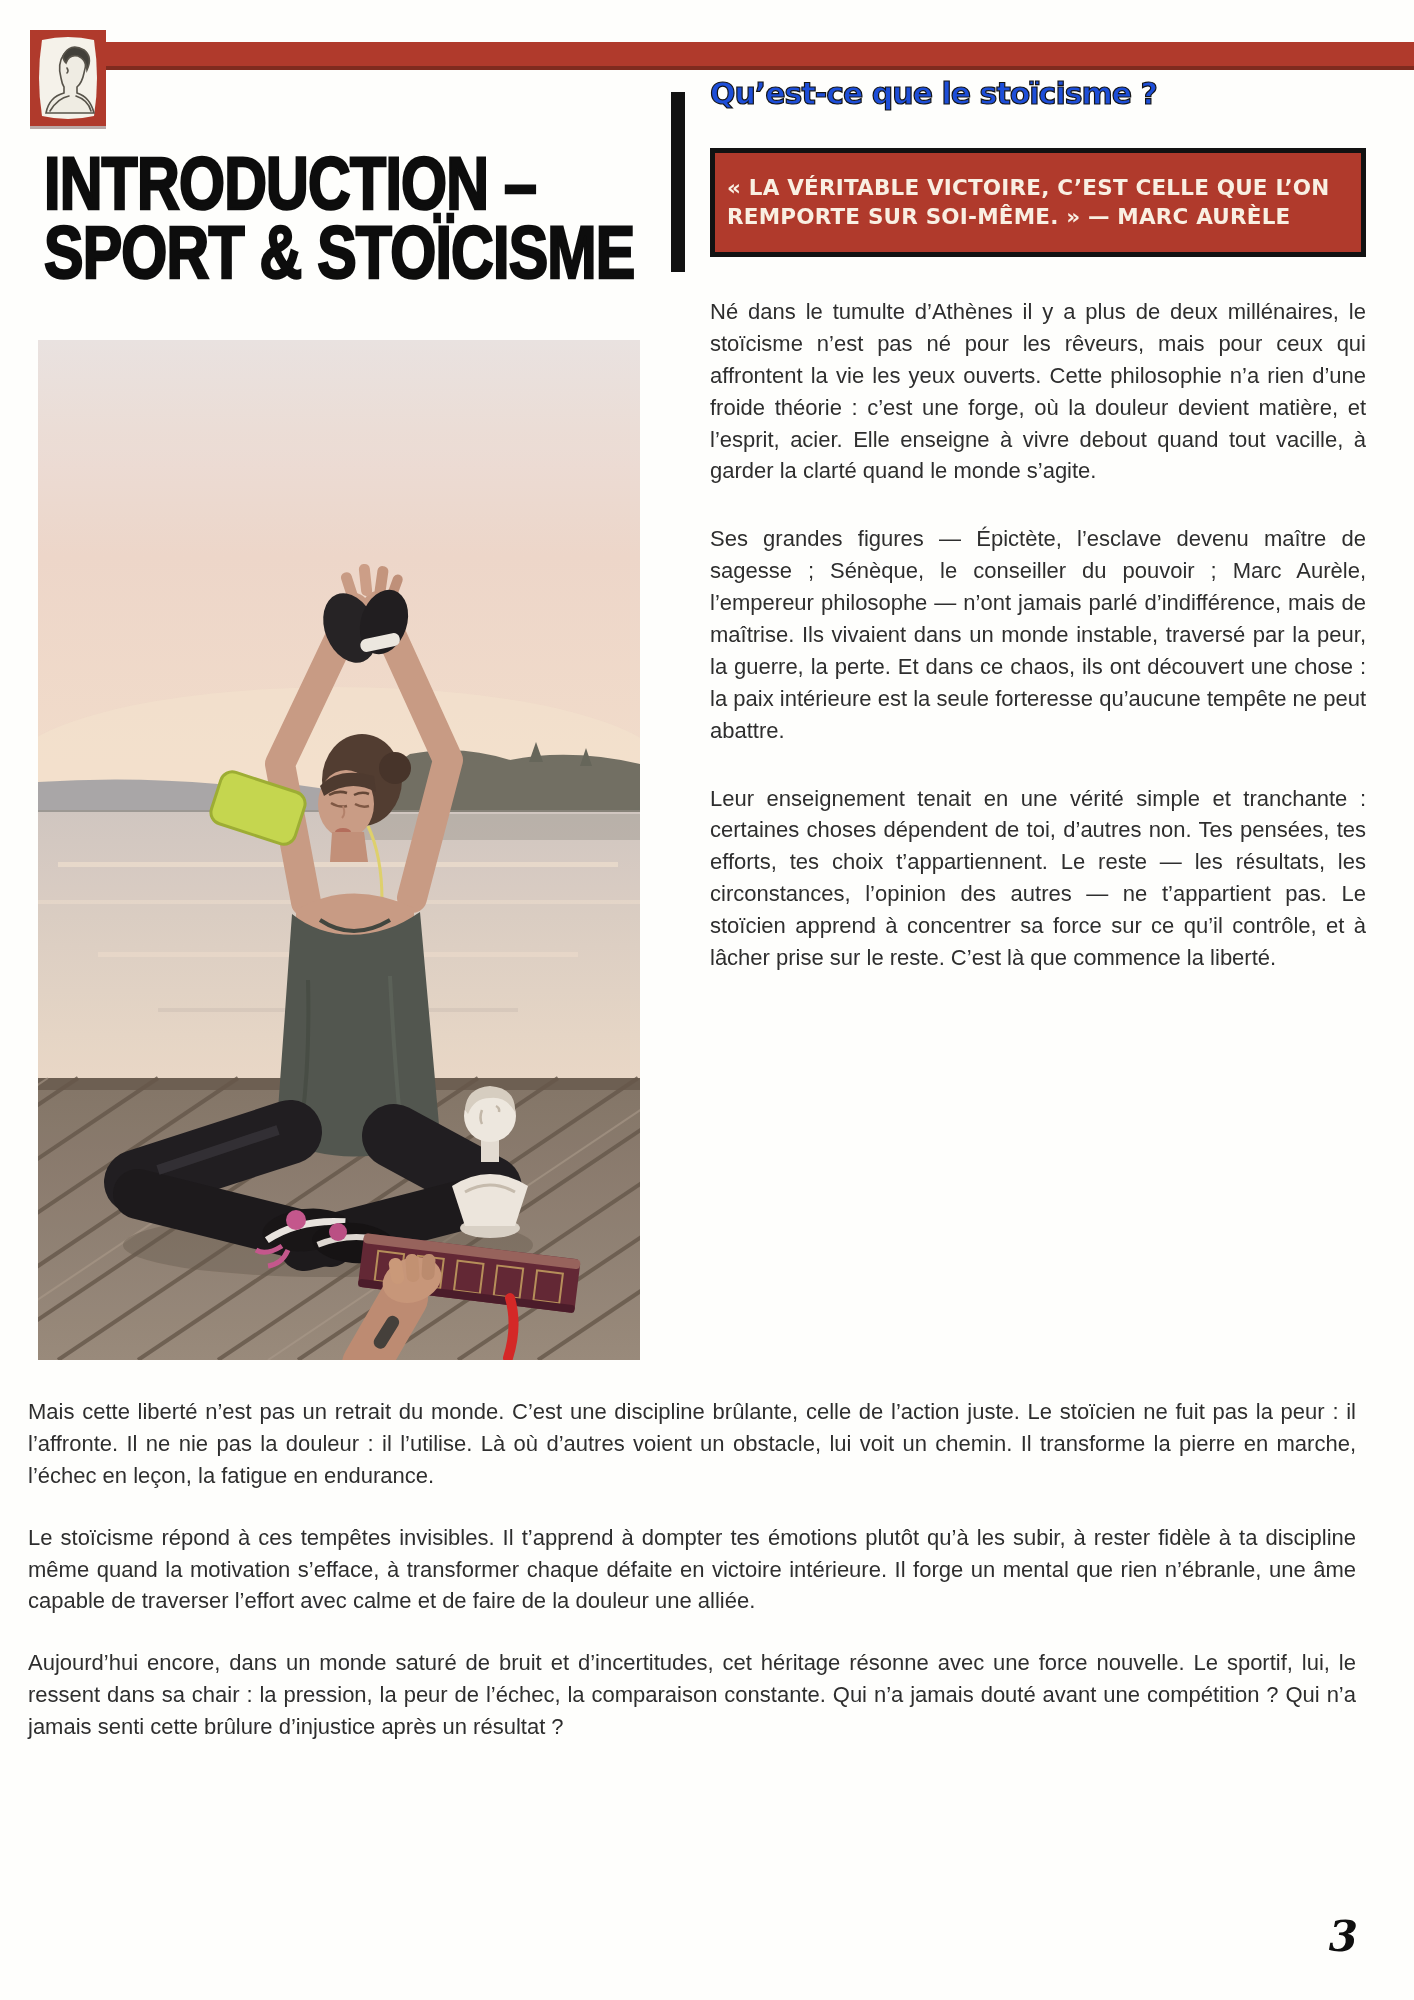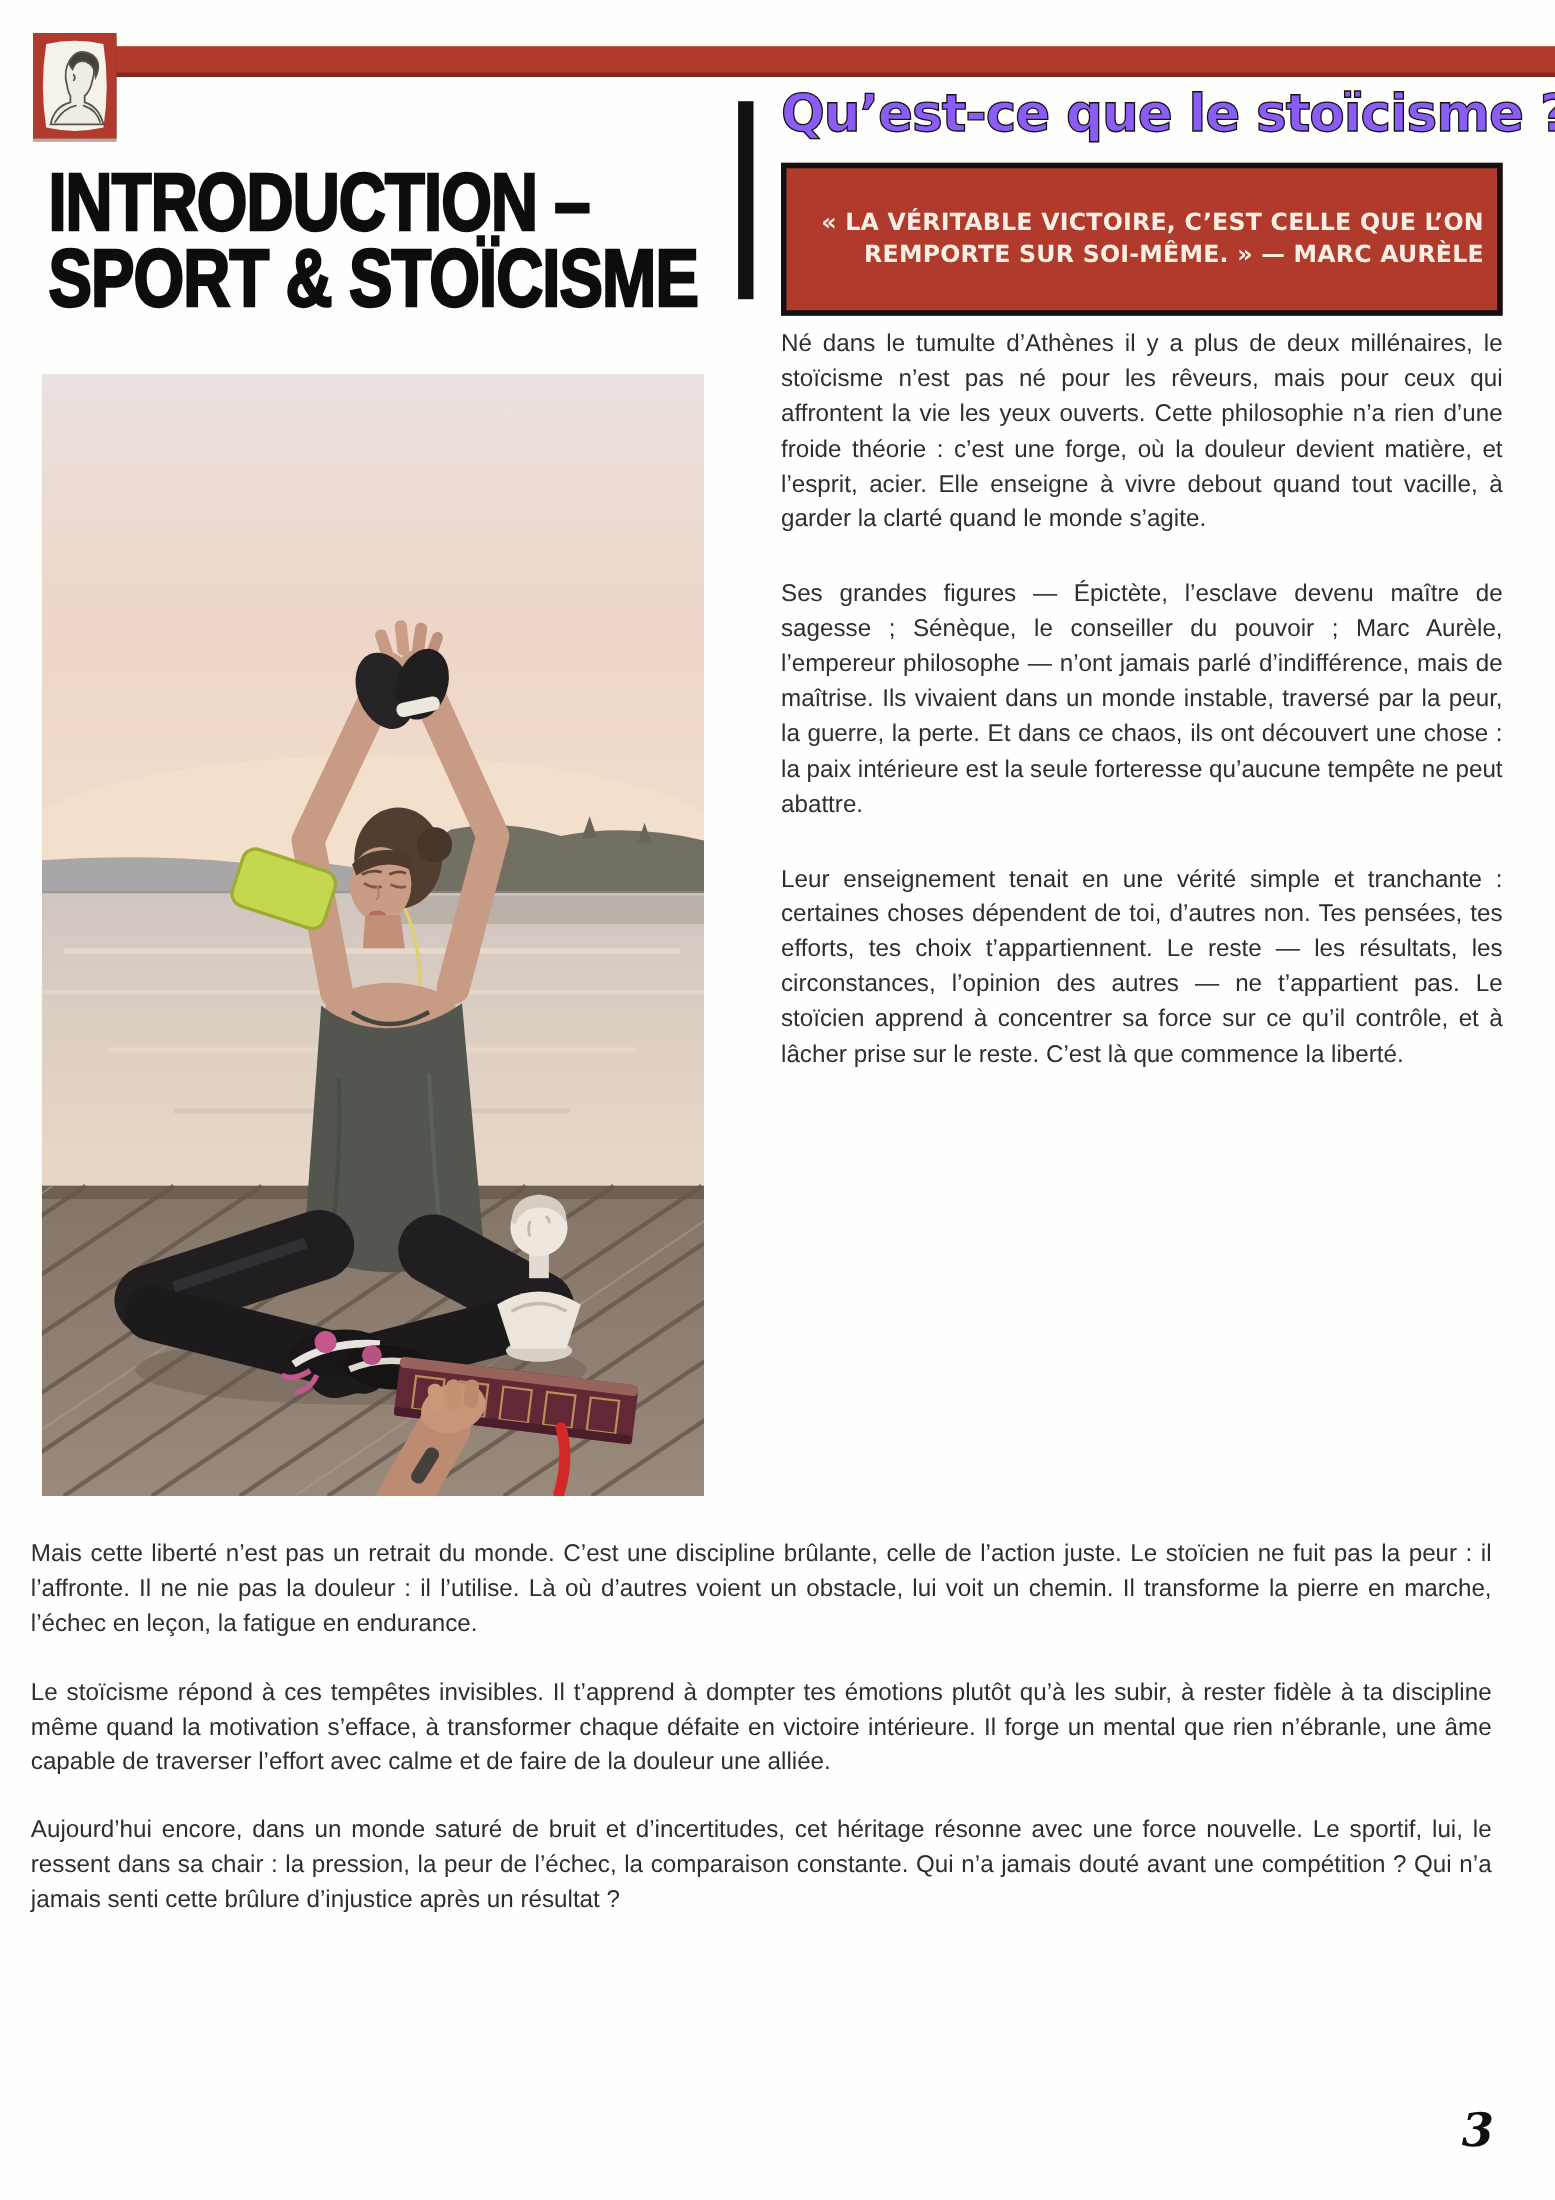--- a/index.html
+++ b/index.html
@@ -15,24 +15,24 @@
   .logo svg{position:absolute;left:4px;top:4px;}
   
   .title{position:absolute;left:44px;top:150px;
     font-size:74px;font-weight:bold;line-height:0.93;color:#0d0d0d;
     letter-spacing:-1px;-webkit-text-stroke:2.5px #0d0d0d;
     transform:scaleX(0.8);transform-origin:left top;white-space:nowrap;}
   
   .divider{position:absolute;left:671px;top:92px;width:14px;height:180px;background:#121212;}
   
   .right-heading{position:absolute;left:710px;top:76px;width:680px;
-    font-family:"DejaVu Sans",sans-serif;font-size:47px;font-weight:bold;
-    color:#8b5cf6;letter-spacing:-1px;-webkit-text-stroke:1.2px #141414;white-space:nowrap;}
+    font-family:"DejaVu Sans",sans-serif;font-size:30px;font-weight:bold;
+    color:#1d4ed8;letter-spacing:-1px;-webkit-text-stroke:1.2px #141414;white-space:nowrap;}
   .quote-box{position:absolute;left:710px;top:148px;width:656px;box-sizing:border-box;
-    background:#b03a2c;border:5px solid #121212;padding:36px 12px;text-align:right;}
+    background:#b03a2c;border:5px solid #121212;padding:21px 12px;text-align:left;}
   .quote-box p{margin:0;font-family:"DejaVu Sans",sans-serif;font-size:21.5px;font-weight:bold;
     line-height:1.33;color:#f9efe2;letter-spacing:0.2px;}
   .right-paragraphs{position:absolute;left:710px;top:296px;width:656px;}
   .body-par{margin:0 0 36px 0;font-size:22px;line-height:1.45;text-align:justify;color:#2e2e2e;}
   
   .photo{position:absolute;left:38px;top:340px;width:602px;height:1020px;overflow:hidden;background:#eedccf;}
   .photo svg{display:block;width:100%;height:100%;}
   
   .bottom-paragraphs{position:absolute;left:28px;top:1396px;width:1328px;}
   .bottom-paragraphs .body-par{margin-bottom:30px;}

